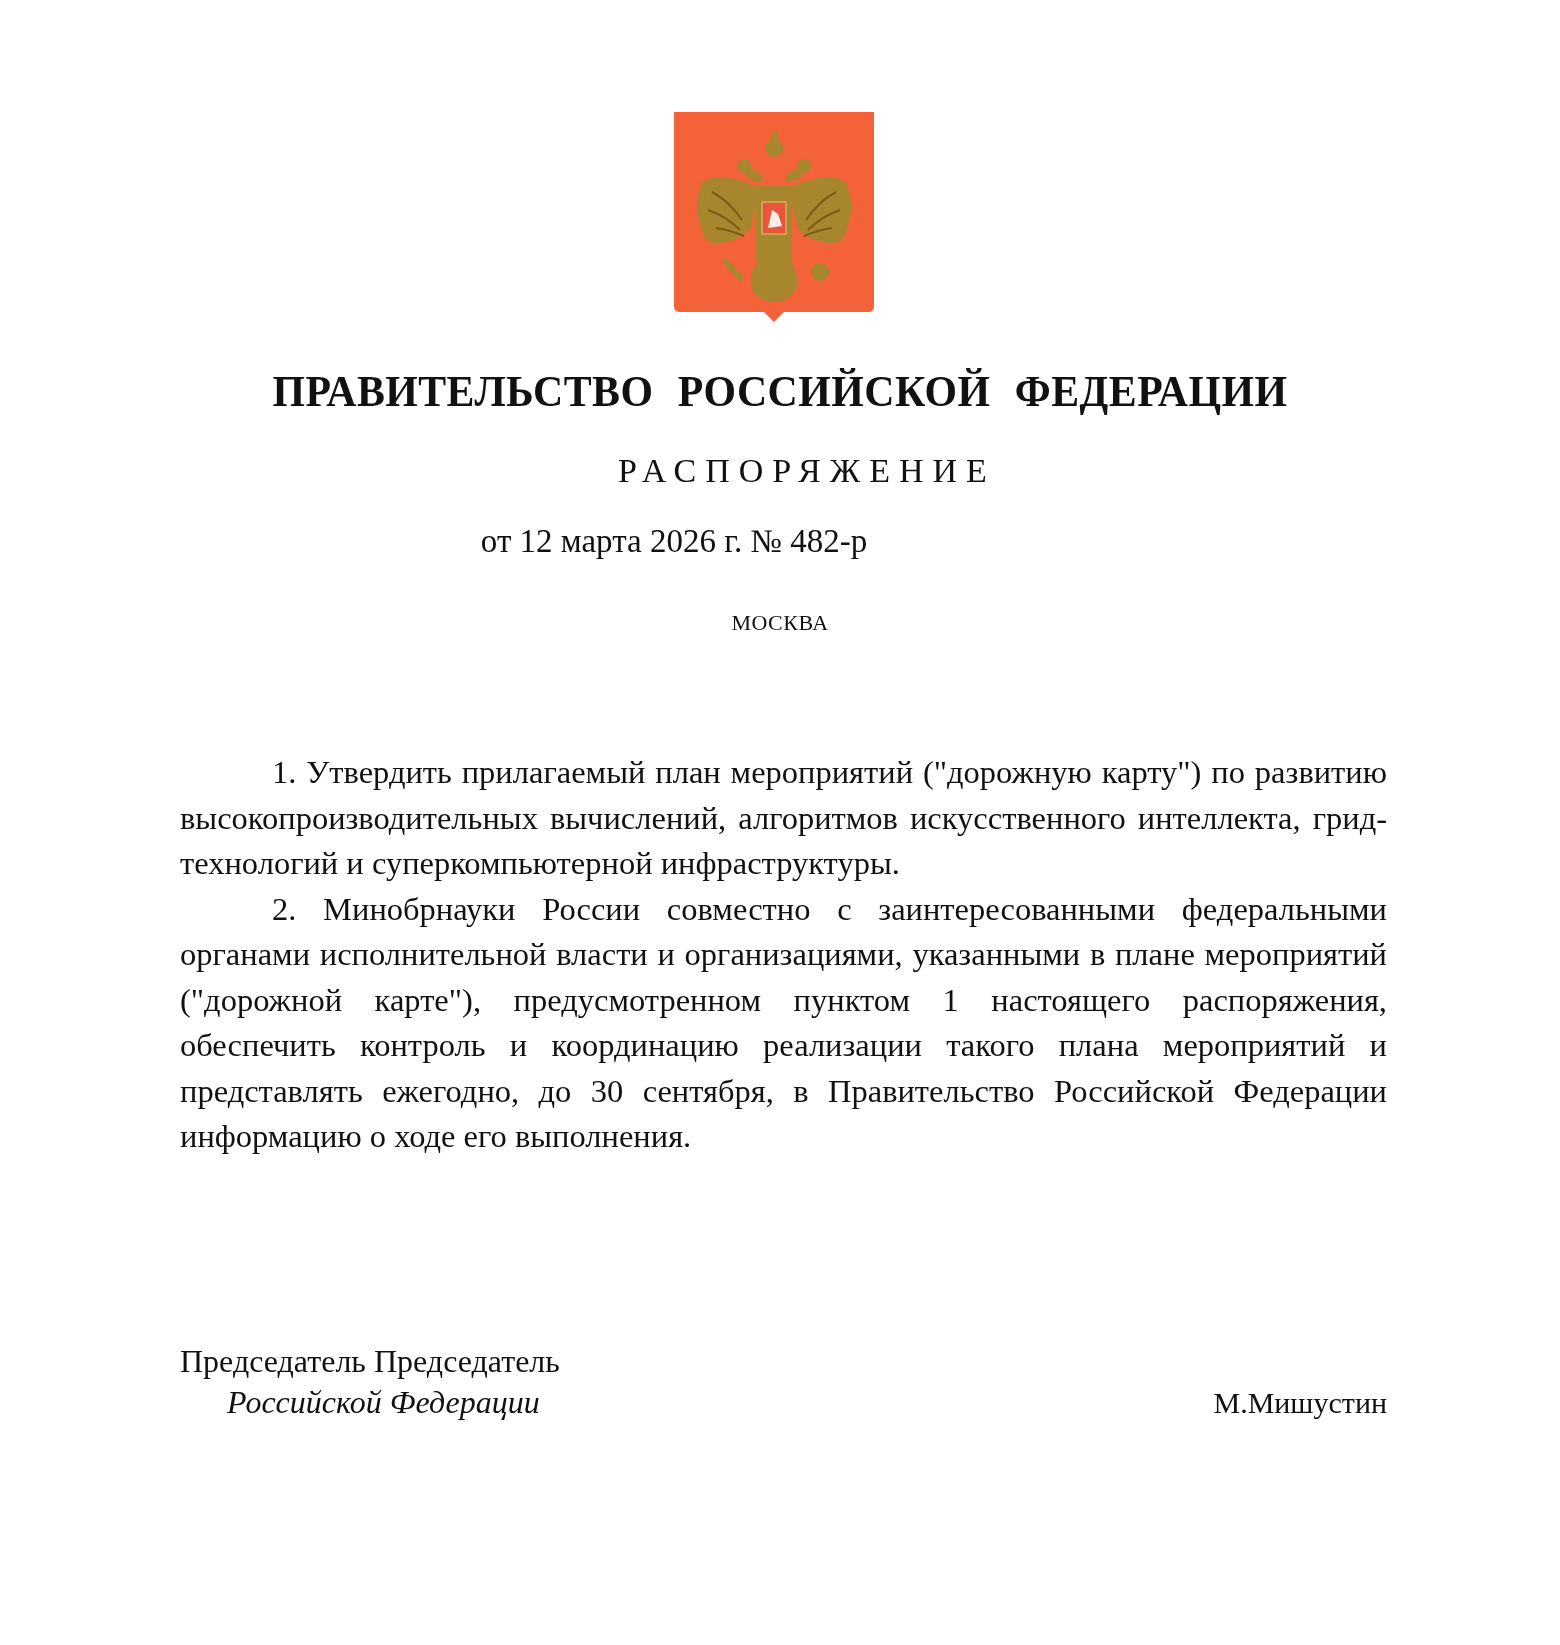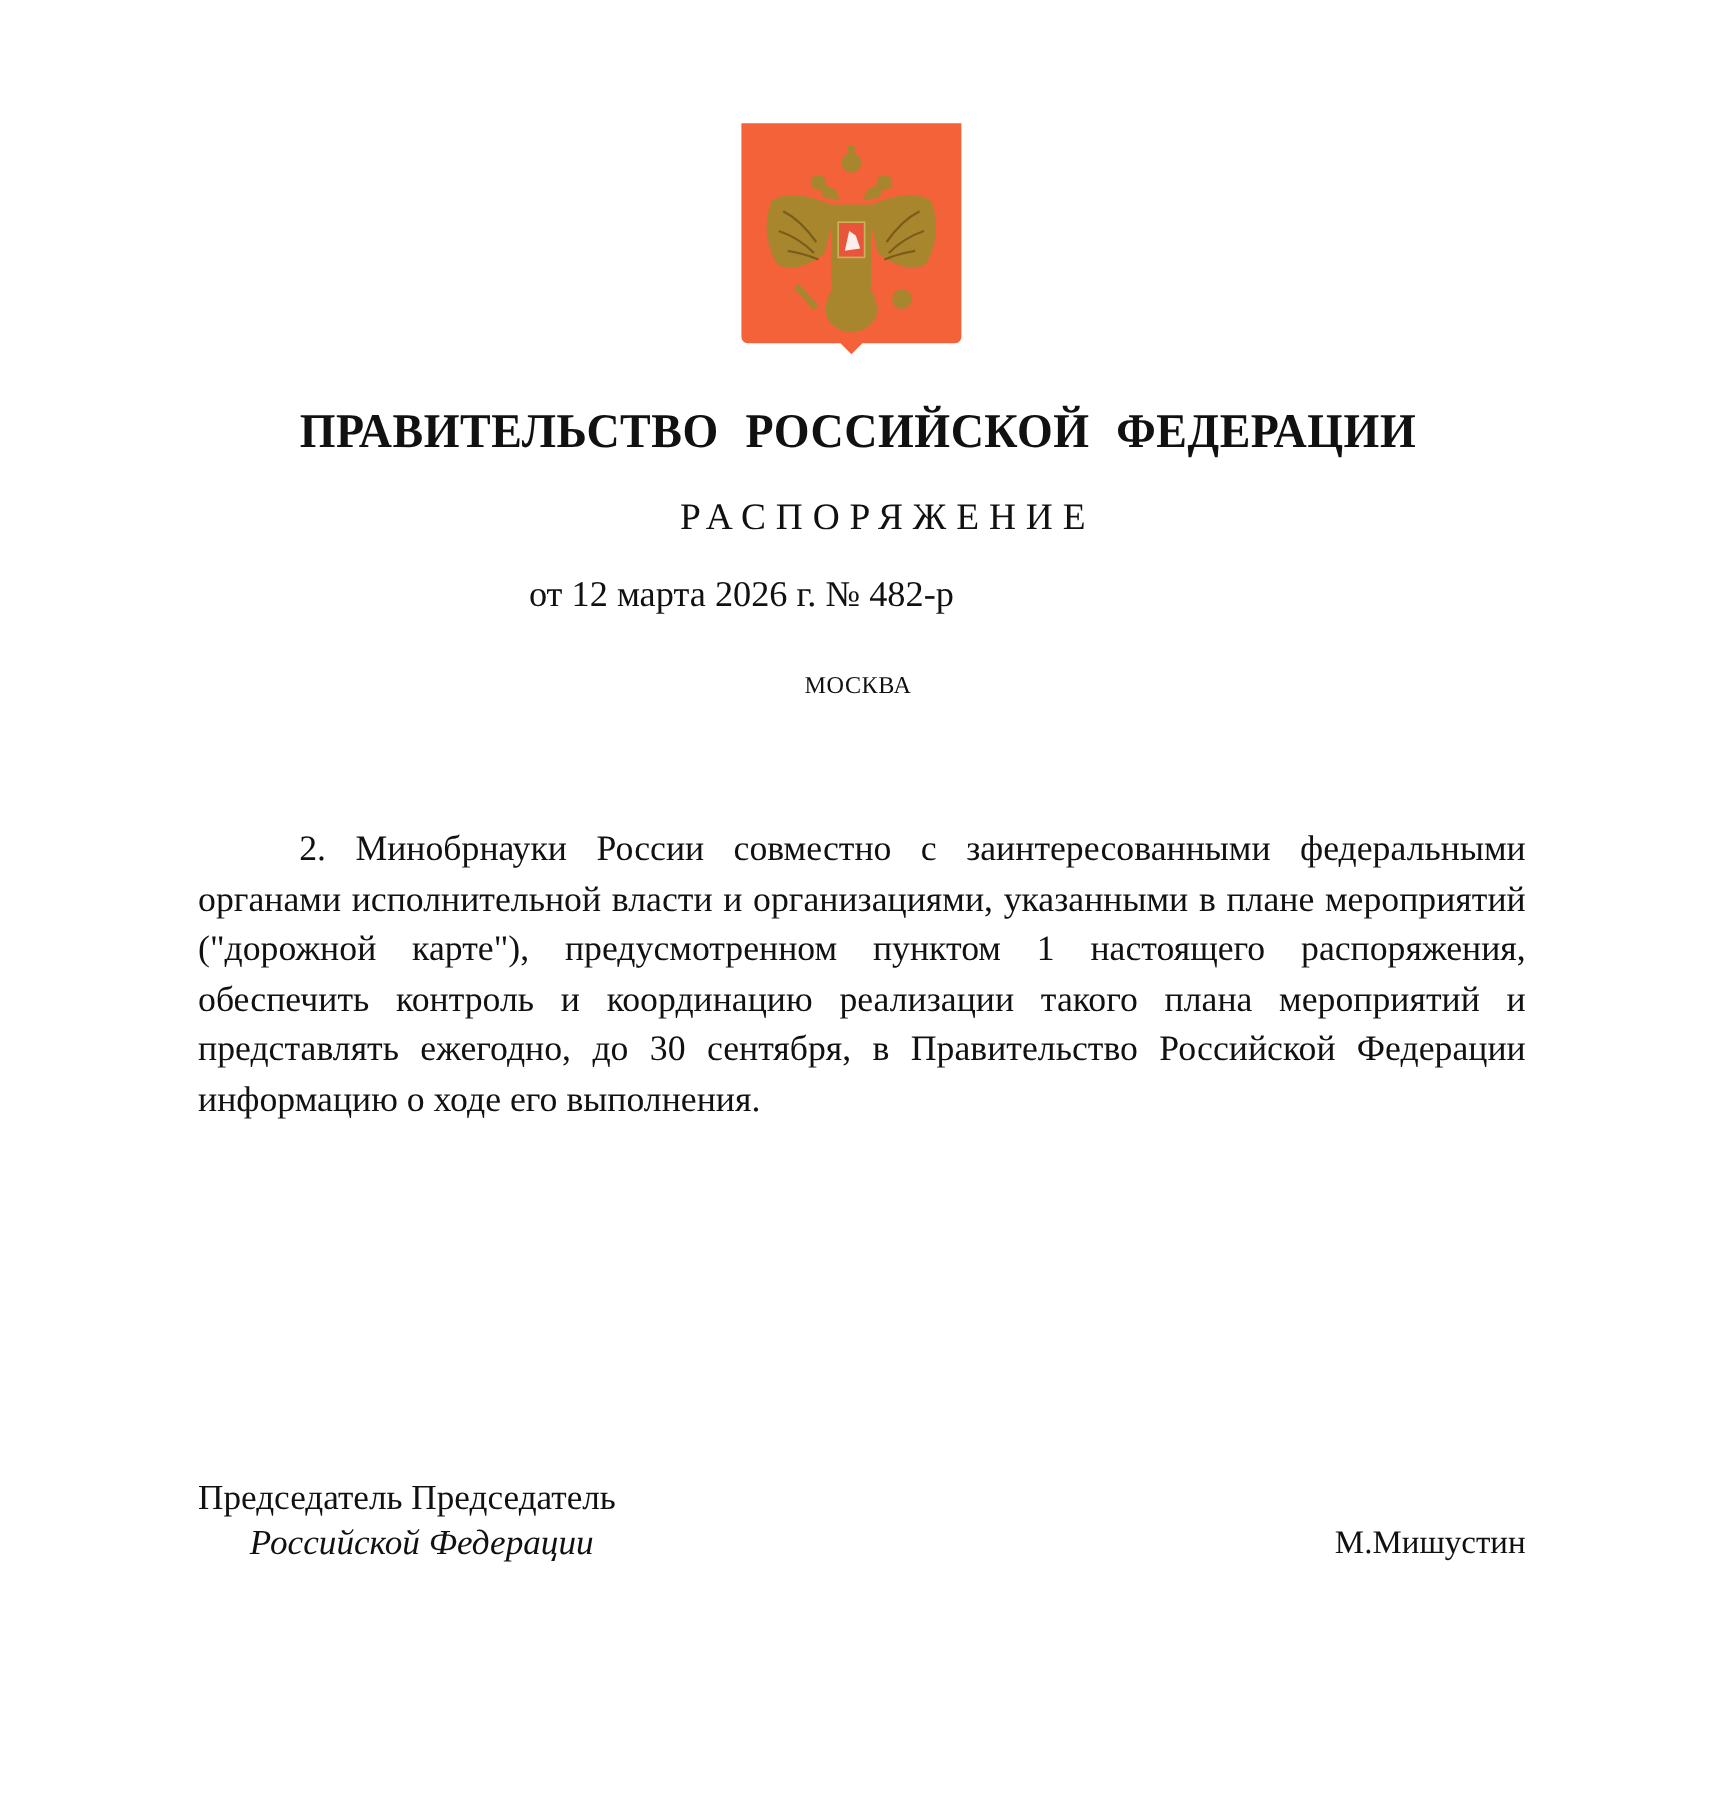--- a/index.html
+++ b/index.html
@@ -53,20 +53,21 @@
     <path d="M52 150 L70 170" stroke="#A8862E" stroke-width="6"></path>
   </svg>
 </div>
 
 <div class="title">ПРАВИТЕЛЬСТВО  РОССИЙСКОЙ  ФЕДЕРАЦИИ</div>
 <div class="doctype">РАСПОРЯЖЕНИЕ</div>
 <div class="date">от 12 марта 2026 г. № 482-р</div>
 <div class="city">МОСКВА</div>
 
 <div class="body">
+  <p>1. Утвердить прилагаемый план мероприятий ("дорожную карту") по развитию высокопроизводительных вычислений, алгоритмов искусственного интеллекта, грид-технологий и суперкомпьютерной инфраструктуры.</p>
   <p>2. Минобрнауки России совместно с заинтересованными федеральными органами исполнительной власти и организациями, указанными в плане мероприятий ("дорожной карте"), предусмотренном пунктом 1 настоящего распоряжения, обеспечить контроль и координацию реализации такого плана мероприятий и представлять ежегодно, до 30 сентября, в Правительство Российской Федерации информацию о ходе его выполнения.</p>
 </div>
 
 <div class="sig-left">
   <span class="l1">Председатель Председатель</span>
   <span class="l2">Российской Федерации</span>
 </div>
 <div class="sig-right">М.Мишустин</div>
 
 </body></html>

